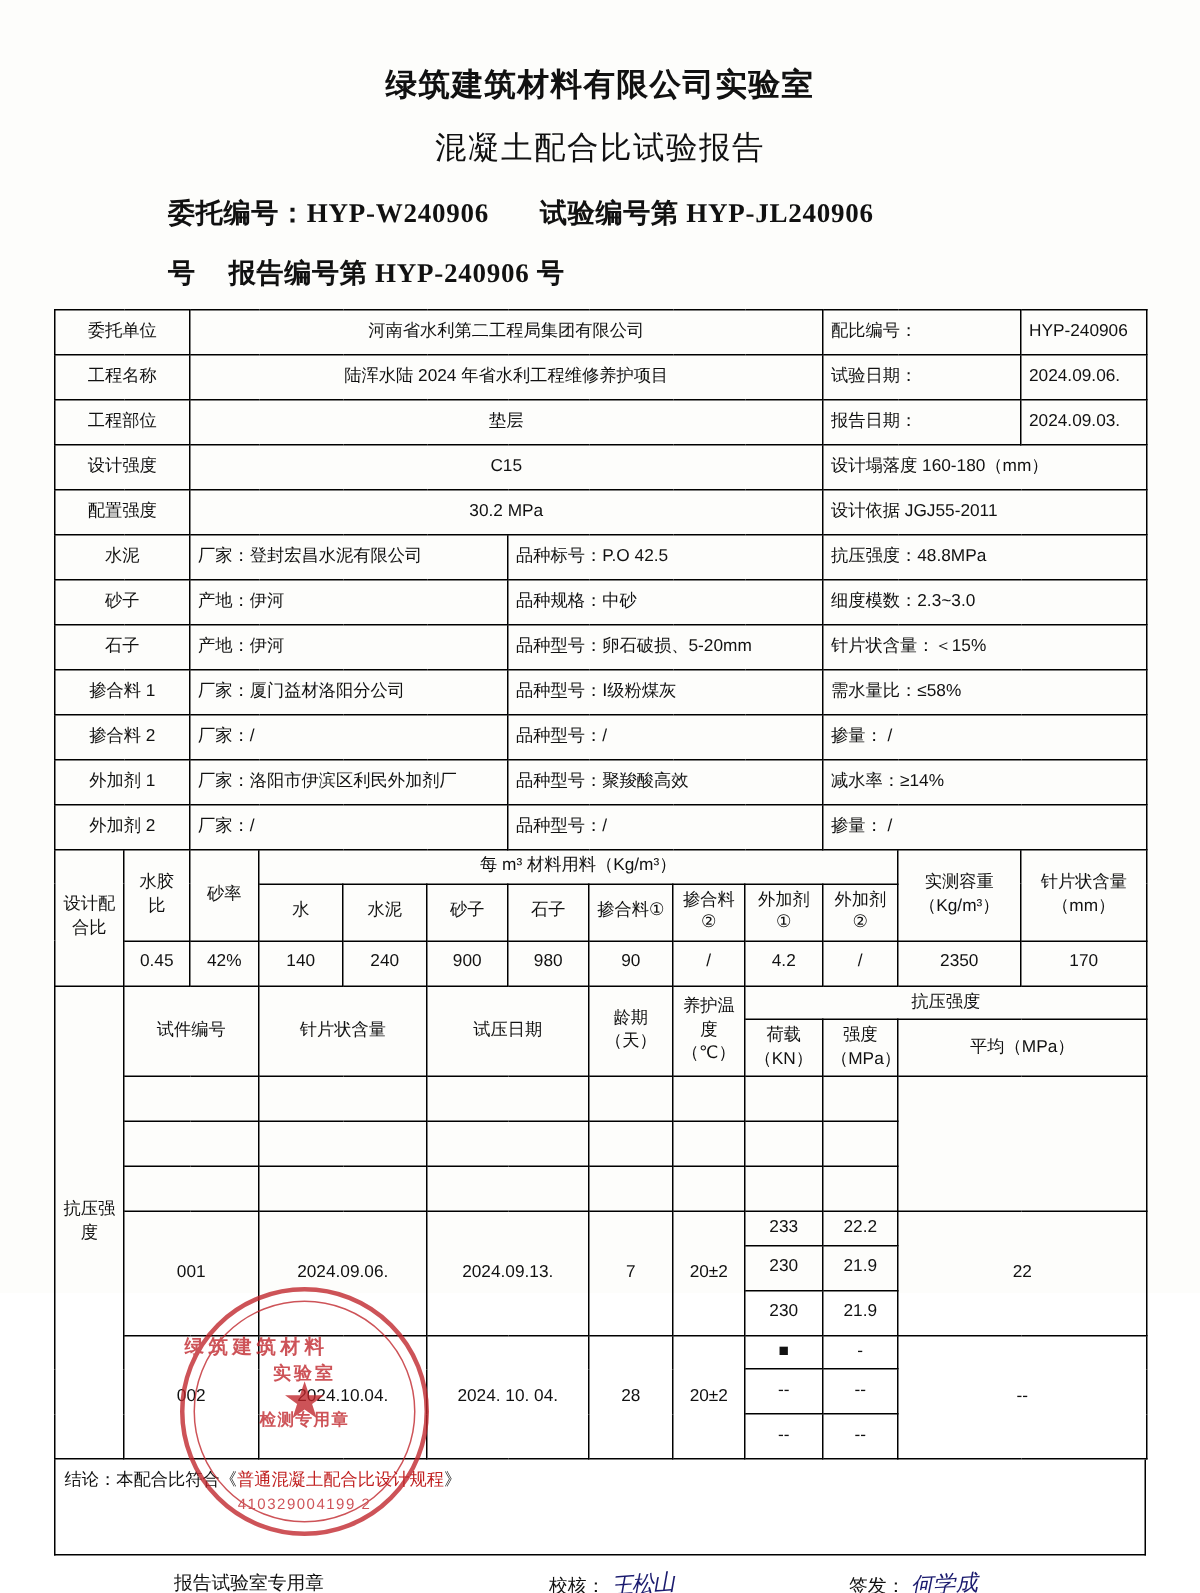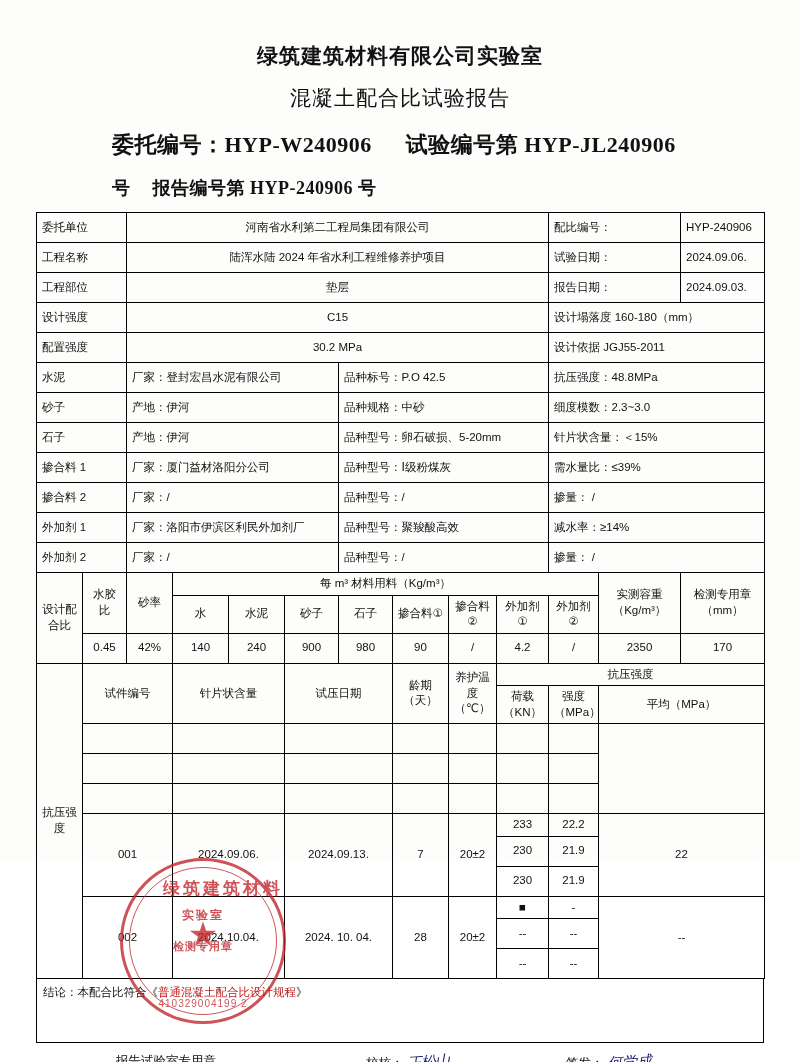--- a/index.html
+++ b/index.html
@@ -32,21 +32,21 @@
     margin: 8px 0 14px 0;
   }
   .title-sub {
     text-align: center;
     font-size: 21px;
     font-weight: normal;
     letter-spacing: 1px;
     margin: 0 0 18px 0;
   }
   .codeline {
-    font-size: 22px;
+    font-size: 18px;
     font-weight: bold;
     margin: 0 0 6px 0;
     padding-left: 76px;
     letter-spacing: 0.5px;
     font-family: Liberation Serif, serif;
   }
   .codeline .gap {
     display: inline-block;
     width: 34px;
   }
@@ -68,20 +68,21 @@
   }
   table.main td {
     border: 1px solid #000;
     font-size: 11.5px;
     padding: 3px 5px;
     vertical-align: middle;
     line-height: 1.35;
     font-family: "Liberation Sans", "DejaVu Sans", sans-serif;
   }
   .lbl {
+    text-align: center;
     white-space: nowrap;
   }
   .ctr { text-align: center; }
   .lft { text-align: left; }
   .tall { height: 23px; }
   .h-mid { height: 26px; }
 
   
   .grp-head { text-align: center; font-size: 11.5px; }
   .sm { font-size: 10.5px; }
@@ -164,24 +165,24 @@
   .stamp-star {
     position: absolute;
     left: 50%; top: 46%;
     transform: translate(-50%,-50%);
     color: #c0242a;
     font-size: 34px;
     line-height: 1;
   }
   .stamp-text-top {
     position: absolute;
-    left: 0; right: 0; top: 16px;
-    text-align: right;
+    left: 0; right: 0; top: 28px;
+    text-align: left;
     color: #c0242a;
-    font-size: 17px;
+    font-size: 13px;
     font-weight: bold;
     letter-spacing: 3px;
     font-family: "Liberation Sans", sans-serif;
   }
   .stamp-text-mid {
     position: absolute;
     left: 0; right: 0; top: 78px;
     text-align: center;
     color: #c0242a;
     font-size: 11px;
@@ -286,21 +287,21 @@
     <tr>
       <td class="lbl tall" colspan="2">石子</td>
       <td class="lft" colspan="4">产地：伊河</td>
       <td class="lft" colspan="4">品种型号：卵石破损、5-20mm</td>
       <td class="lft" colspan="3">针片状含量：＜15%</td>
     </tr>
     <tr>
       <td class="lbl tall" colspan="2">掺合料 1</td>
       <td class="lft" colspan="4">厂家：厦门益材洛阳分公司</td>
       <td class="lft" colspan="4">品种型号：Ⅰ级粉煤灰</td>
-      <td class="lft" colspan="3">需水量比：≤39%</td>
+      <td class="lft" colspan="3">需水量比：≤58%</td>
     </tr>
     <tr>
       <td class="lbl tall" colspan="2">掺合料 2</td>
       <td class="lft" colspan="4">厂家：/</td>
       <td class="lft" colspan="4">品种型号：/</td>
       <td class="lft" colspan="3">掺量：  /</td>
     </tr>
     <tr>
       <td class="lbl tall" colspan="2">外加剂 1</td>
       <td class="lft" colspan="4">厂家：洛阳市伊滨区利民外加剂厂</td>
@@ -313,21 +314,21 @@
       <td class="lft" colspan="4">品种型号：/</td>
       <td class="lft" colspan="3">掺量：  /</td>
     </tr>
 
     <tr>
       <td class="vert" rowspan="3">设计配合比</td>
       <td class="ctr" rowspan="2">水胶比</td>
       <td class="ctr" rowspan="2">砂率</td>
       <td class="grp-head" colspan="8">每 m³ 材料用料（Kg/m³）</td>
       <td class="ctr" rowspan="2">实测容重（Kg/m³）</td>
-      <td class="ctr" rowspan="2">检测专用章（mm）</td>
+      <td class="ctr" rowspan="2">针片状含量（mm）</td>
     </tr>
     <tr>
       <td class="ctr h-mid">水</td>
       <td class="ctr">水泥</td>
       <td class="ctr">砂子</td>
       <td class="ctr">石子</td>
       <td class="ctr sm">掺合料①</td>
       <td class="ctr sm">掺合料②</td>
       <td class="ctr sm">外加剂①</td>
       <td class="ctr sm">外加剂②</td>

